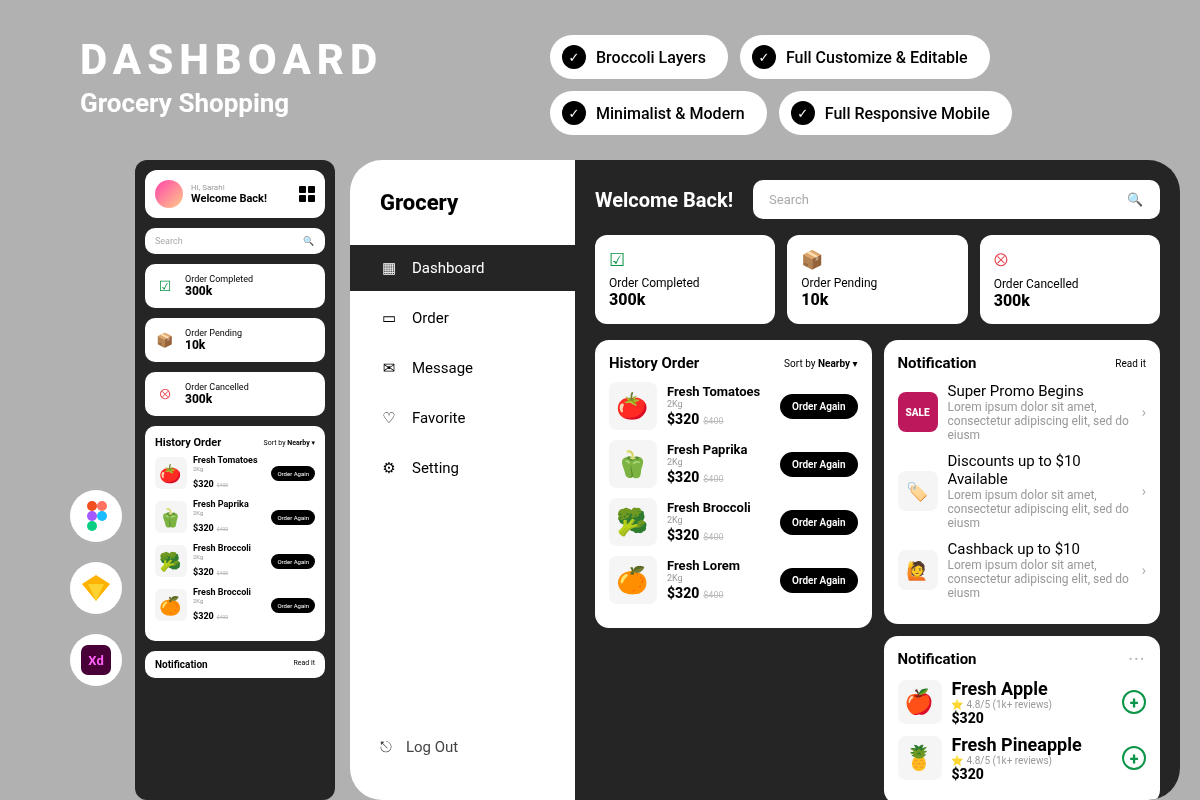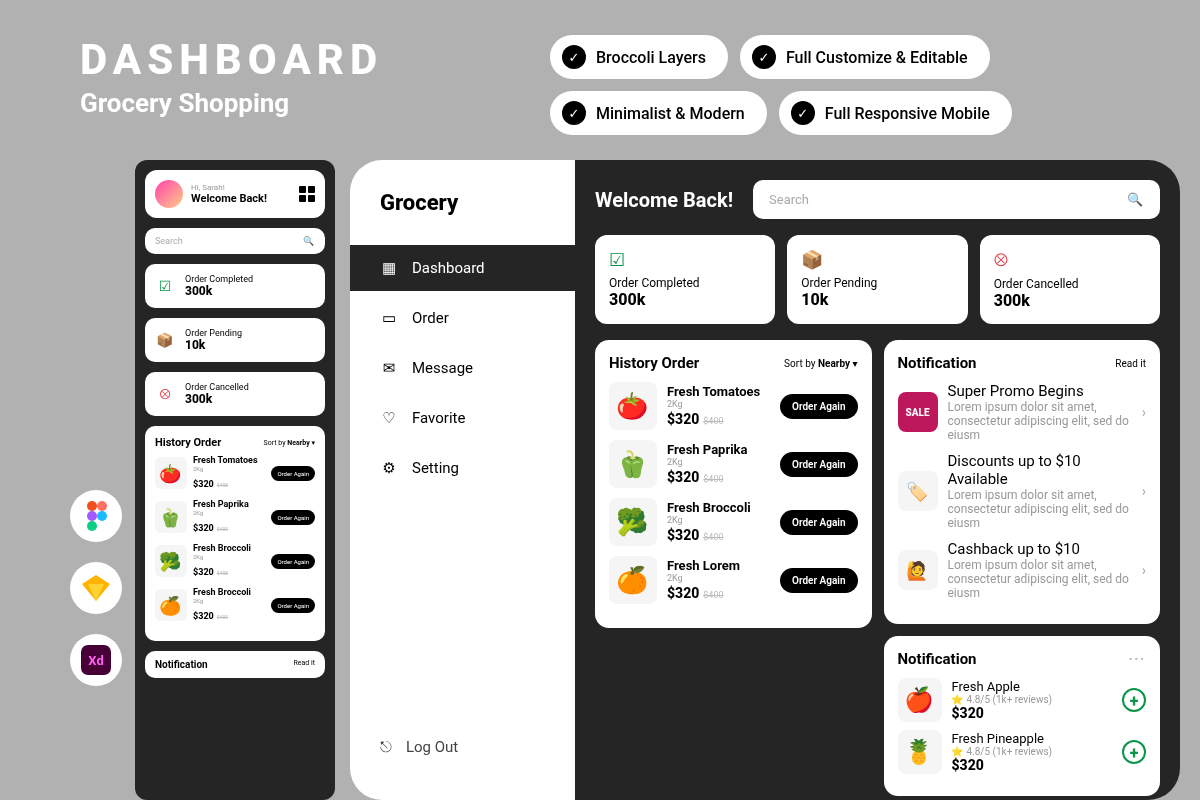--- a/index.html
+++ b/index.html
@@ -73,21 +73,21 @@
 .notif-item{display:flex;align-items:center;gap:10px;margin-bottom:10px}
 .notif-item .npic{width:40px;height:40px;border-radius:8px;background:#f5f5f5;display:flex;align-items:center;justify-content:center;font-size:18px}
 .notif-item .npic.sale{background:#be185d;color:#fff;font-size:10px;font-weight:800}
 .notif-item .ninfo{flex:1}
 .notif-item .nn{font-size:15px;font-weight:400}
 .notif-item .nd{font-size:12px;color:#999}
 .chev{color:#aaa;font-size:14px}
 .prod-item{display:flex;align-items:center;gap:10px;margin-bottom:8px}
 .prod-item .ppic{width:44px;height:44px;border-radius:8px;background:#f5f5f5;display:flex;align-items:center;justify-content:center;font-size:24px}
 .prod-item .pinfo{flex:1}
-.prod-item .pn{font-size:13px;font-weight:400}
+.prod-item .pn{font-size:18px;font-weight:700}
 .prod-item .pr8{font-size:10px;color:#999}
 .prod-item .pp{font-size:14px;font-weight:800}
 .plus{width:24px;height:24px;border:2px solid #0a9548;border-radius:50%;display:flex;align-items:center;justify-content:center;color:#0a9548;font-weight:800}
 .dots{color:#bbb;letter-spacing:2px;font-size:11px}
 </style>
 </head>
 <body>
 
 <div class="hero">
   <h1>DASHBOARD</h1>

